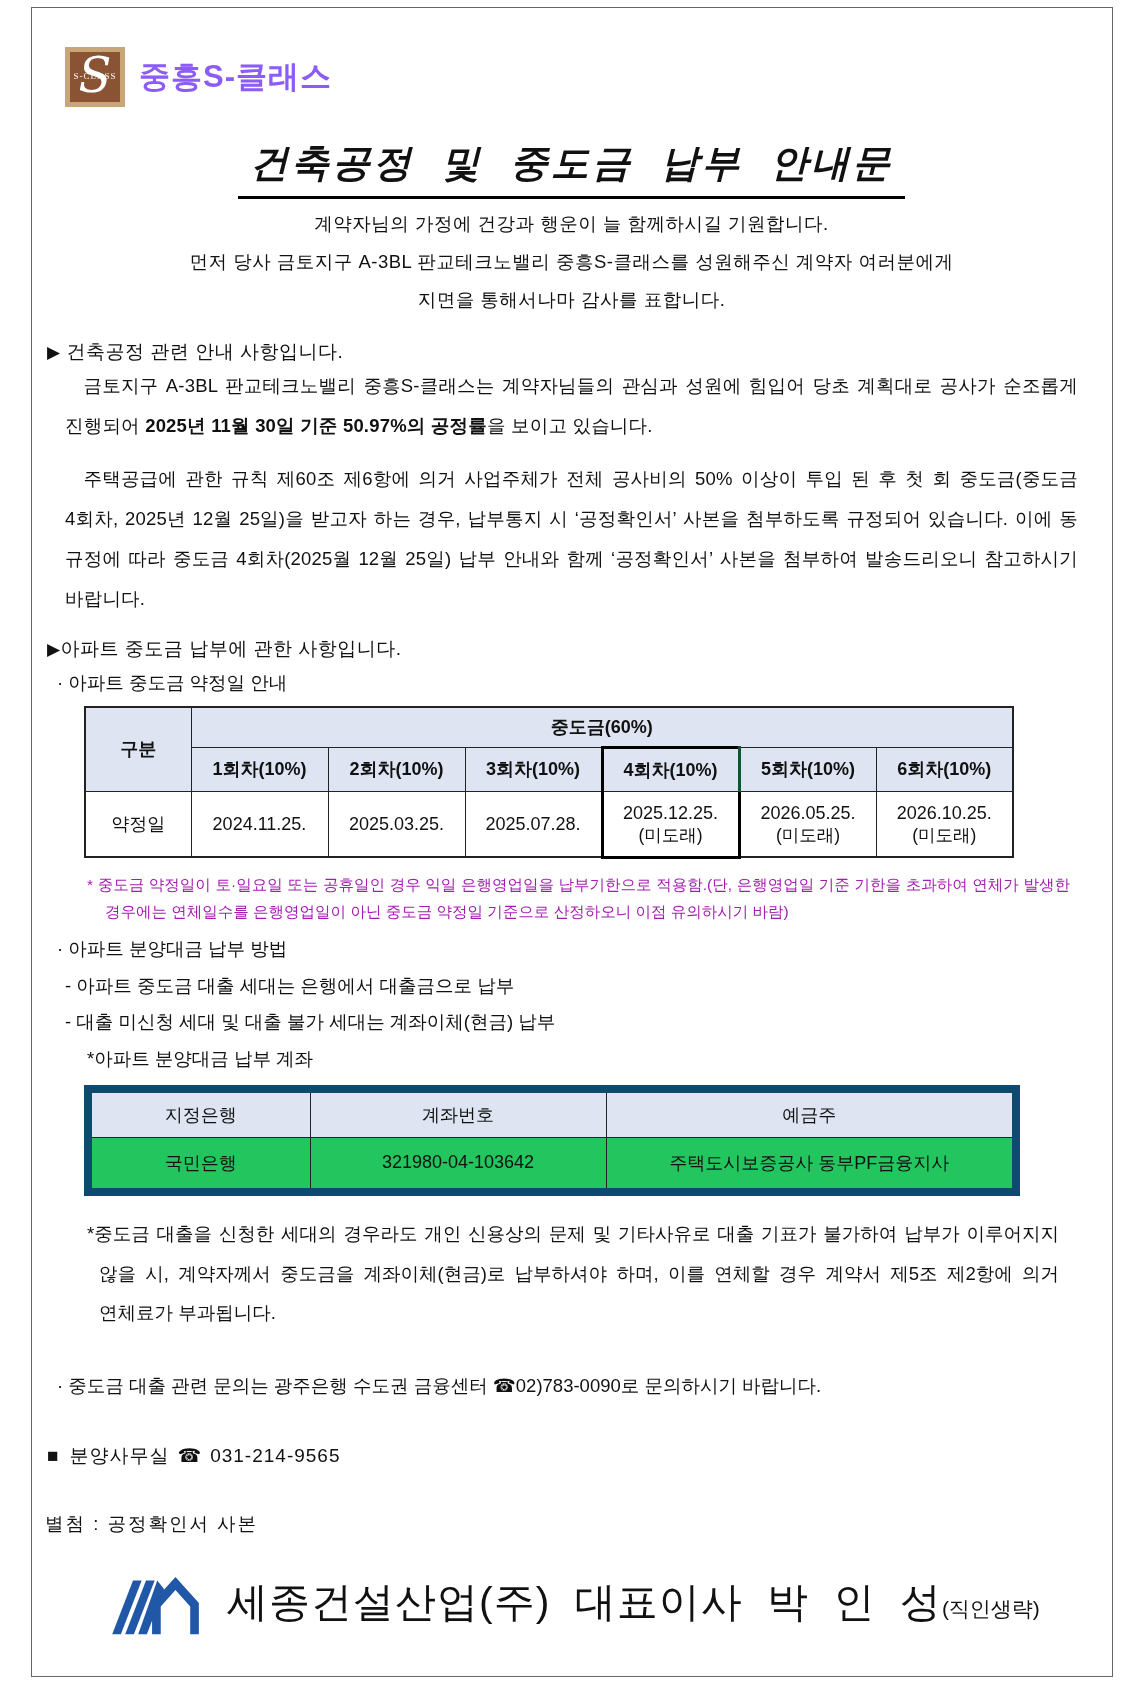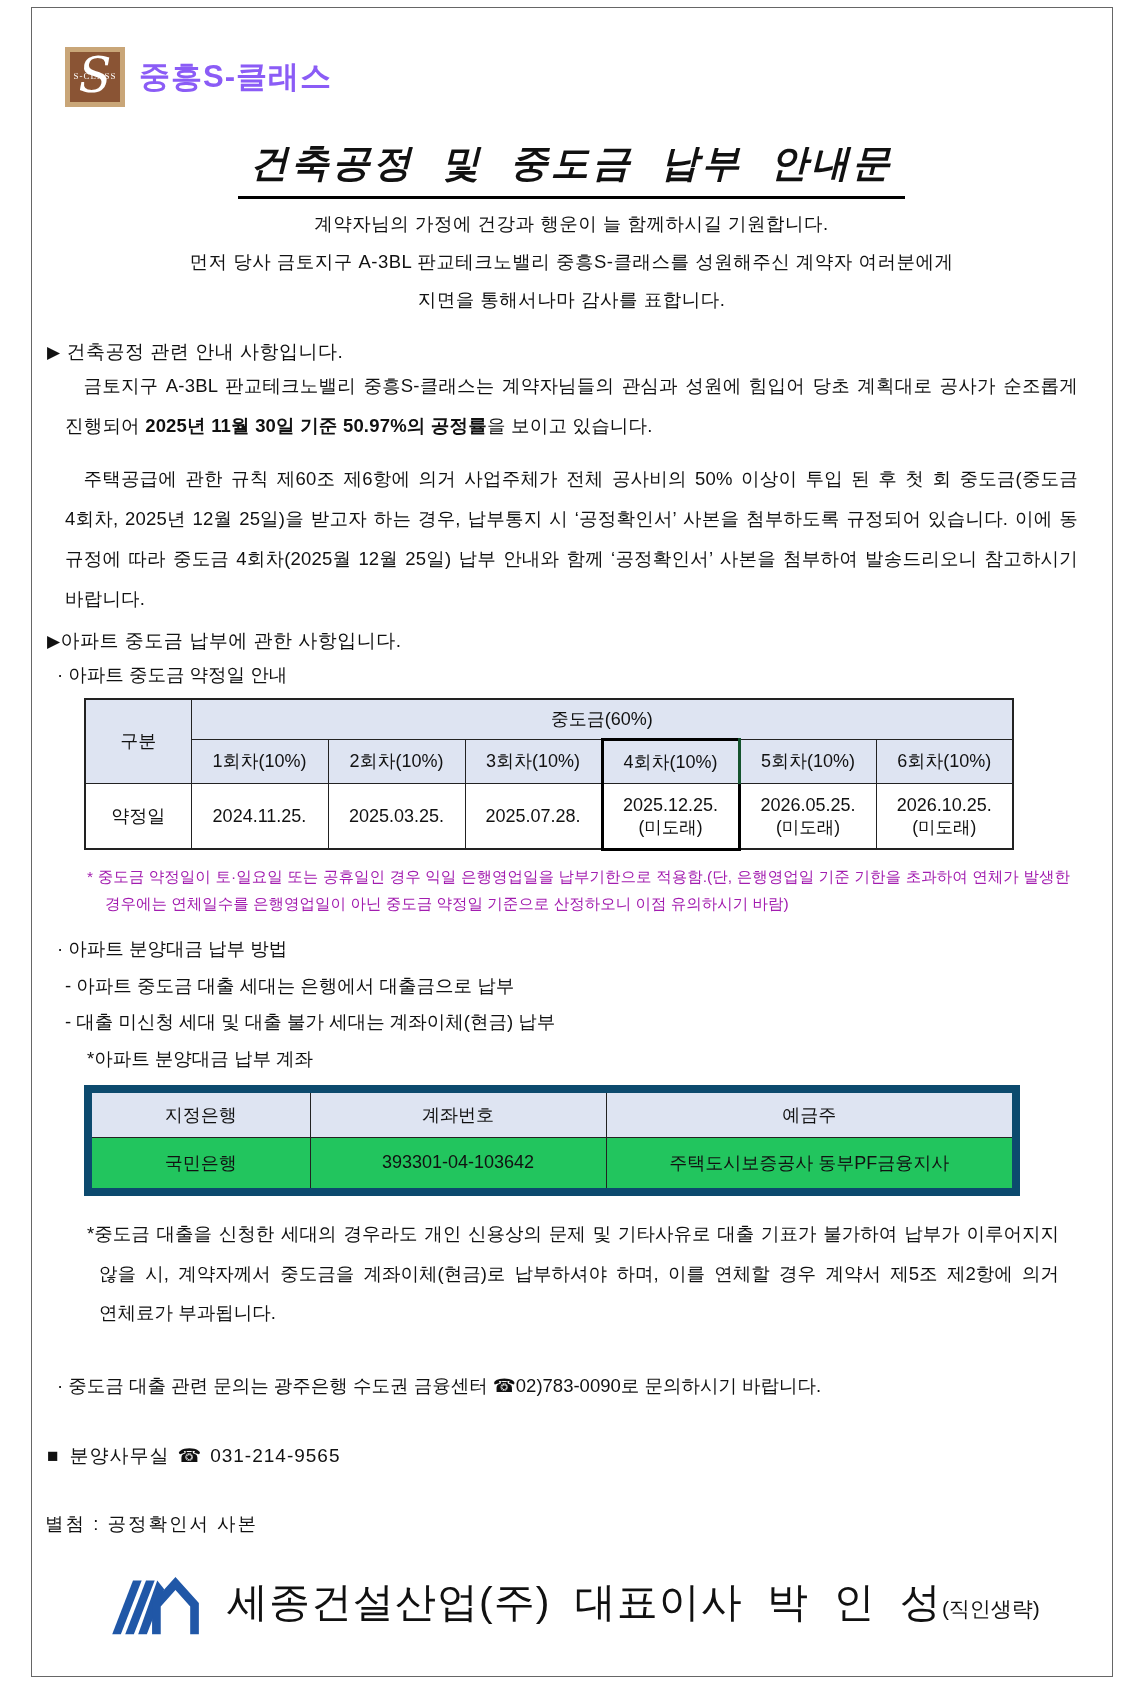--- a/index.html
+++ b/index.html
@@ -35,35 +35,35 @@
   .para{font-size:18.5px;line-height:2.15;text-align:justify;word-break:keep-all;text-indent:1em;letter-spacing:0.2px;}
   .para.first{margin-top:0;}
   .para.second{margin-top:14px;}
   .sub-bullet{margin-top:6px;margin-left:-8px;font-size:18.5px;line-height:1.55;}
 
   
   table{border-collapse:collapse;}
   .sched-table{margin:8px 0 0 19px;width:928px;table-layout:fixed;font-size:18px;}
   .sched-table th,.sched-table td{border:1px solid #222;text-align:center;vertical-align:middle;padding:0;}
   .sched-table{border:2px solid #222;}
-  .sched-table thead th{background:#dee4f2;font-weight:normal;}
+  .sched-table thead th{background:#dee4f2;font-weight:bold;}
   .sched-table .row-group th{height:38px;}
   .sched-table .row-rounds th{height:42px;}
   .sched-table tbody td{height:64px;background:#fff;}
   .sched-table th.hl{border-left:3px solid #000;border-right:3px solid #14532d;border-top:3px solid #000;}
   .sched-table td.hl{border-left:3px solid #000;border-right:3px solid #000;border-bottom:3px solid #000;}
   .cell-note{font-size:17.5px;line-height:1.25;}
   .cell-date{line-height:1.35;}
 
   
   .table-note{margin:12px 0 0 22px;width:965px;font-size:15.5px;line-height:1.75;
     padding-left:18px;text-indent:-18px;word-break:keep-all;text-align:justify;color:#a21caf;}
 
   
-  .method-title{margin-top:18px;margin-left:-8px;font-size:18.5px;line-height:1.5;}
+  .method-title{margin-top:10px;margin-left:-8px;font-size:18.5px;line-height:1.5;}
   .method-item{margin-top:9px;margin-left:0;font-size:18.5px;line-height:1.5;}
   .account-title{margin-top:9px;margin-left:22px;font-size:18.5px;line-height:1.5;}
 
   
   .acct-table{margin:12px 0 0 19px;width:928px;table-layout:fixed;font-size:18px;border:8px solid #0c4a6e;}
   .acct-table th,.acct-table td{border:1px solid #222;text-align:center;vertical-align:middle;}
   .acct-table thead th{background:#dee4f2;font-weight:normal;height:42px;}
   .acct-table tbody td{height:48px;background:#22c55e;}
 
   
@@ -110,21 +110,21 @@
     </div>
 
     <div class="sec-head">
       <span class="tri">▶</span><span>건축공정 관련 안내 사항입니다.</span>
     </div>
     <div class="para first">
       <span>금토지구 A-3BL 판교테크노밸리 중흥S-클래스는 계약자님들의 관심과 성원에 힘입어 당초 계획대로 공사가 순조롭게 진행되어 </span><b>2025년 11월 30일 기준 50.97%의 공정률</b><span>을 보이고 있습니다.</span>
     </div>
     <div class="para second">주택공급에 관한 규칙 제60조 제6항에 의거 사업주체가 전체 공사비의 50% 이상이 투입 된 후 첫 회 중도금(중도금 4회차, 2025년 12월 25일)을 받고자 하는 경우, 납부통지 시 ‘공정확인서’ 사본을 첨부하도록 규정되어 있습니다. 이에 동 규정에 따라 중도금 4회차(2025월 12월 25일) 납부 안내와 함께 ‘공정확인서’ 사본을 첨부하여 발송드리오니 참고하시기 바랍니다.</div>
 
-    <div class="sec-head tight" style="margin-top:10px;">
+    <div class="sec-head tight" style="margin-top:18px;">
       <span class="tri">▶</span><span>아파트 중도금 납부에 관한 사항입니다.</span>
     </div>
     <div class="sub-bullet">· 아파트 중도금 약정일 안내</div>
 
     <table class="sched-table">
       <colgroup>
         <col style="width:106px">
           <col style="width:137px">
           <col style="width:137px">
           <col style="width:137px">
@@ -193,21 +193,21 @@
       <thead>
         <tr>
           <th>지정은행</th>
           <th>계좌번호</th>
           <th>예금주</th>
         </tr>
       </thead>
       <tbody>
         <tr>
           <td>국민은행</td>
-          <td>393301-04-103642</td>
+          <td>321980-04-103642</td>
           <td>주택도시보증공사 동부PF금융지사</td>
         </tr>
       </tbody>
     </table>
 
     <div class="loan-note">*중도금 대출을 신청한 세대의 경우라도 개인 신용상의 문제 및 기타사유로 대출 기표가 불가하여 납부가 이루어지지 않을 시, 계약자께서 중도금을 계좌이체(현금)로 납부하셔야 하며, 이를 연체할 경우 계약서 제5조 제2항에 의거 연체료가 부과됩니다.</div>
 
     <div class="inquiry">· 중도금 대출 관련 문의는 광주은행 수도권 금융센터 ☎02)783-0090로 문의하시기 바랍니다.</div>
 
     <div class="office-line">

